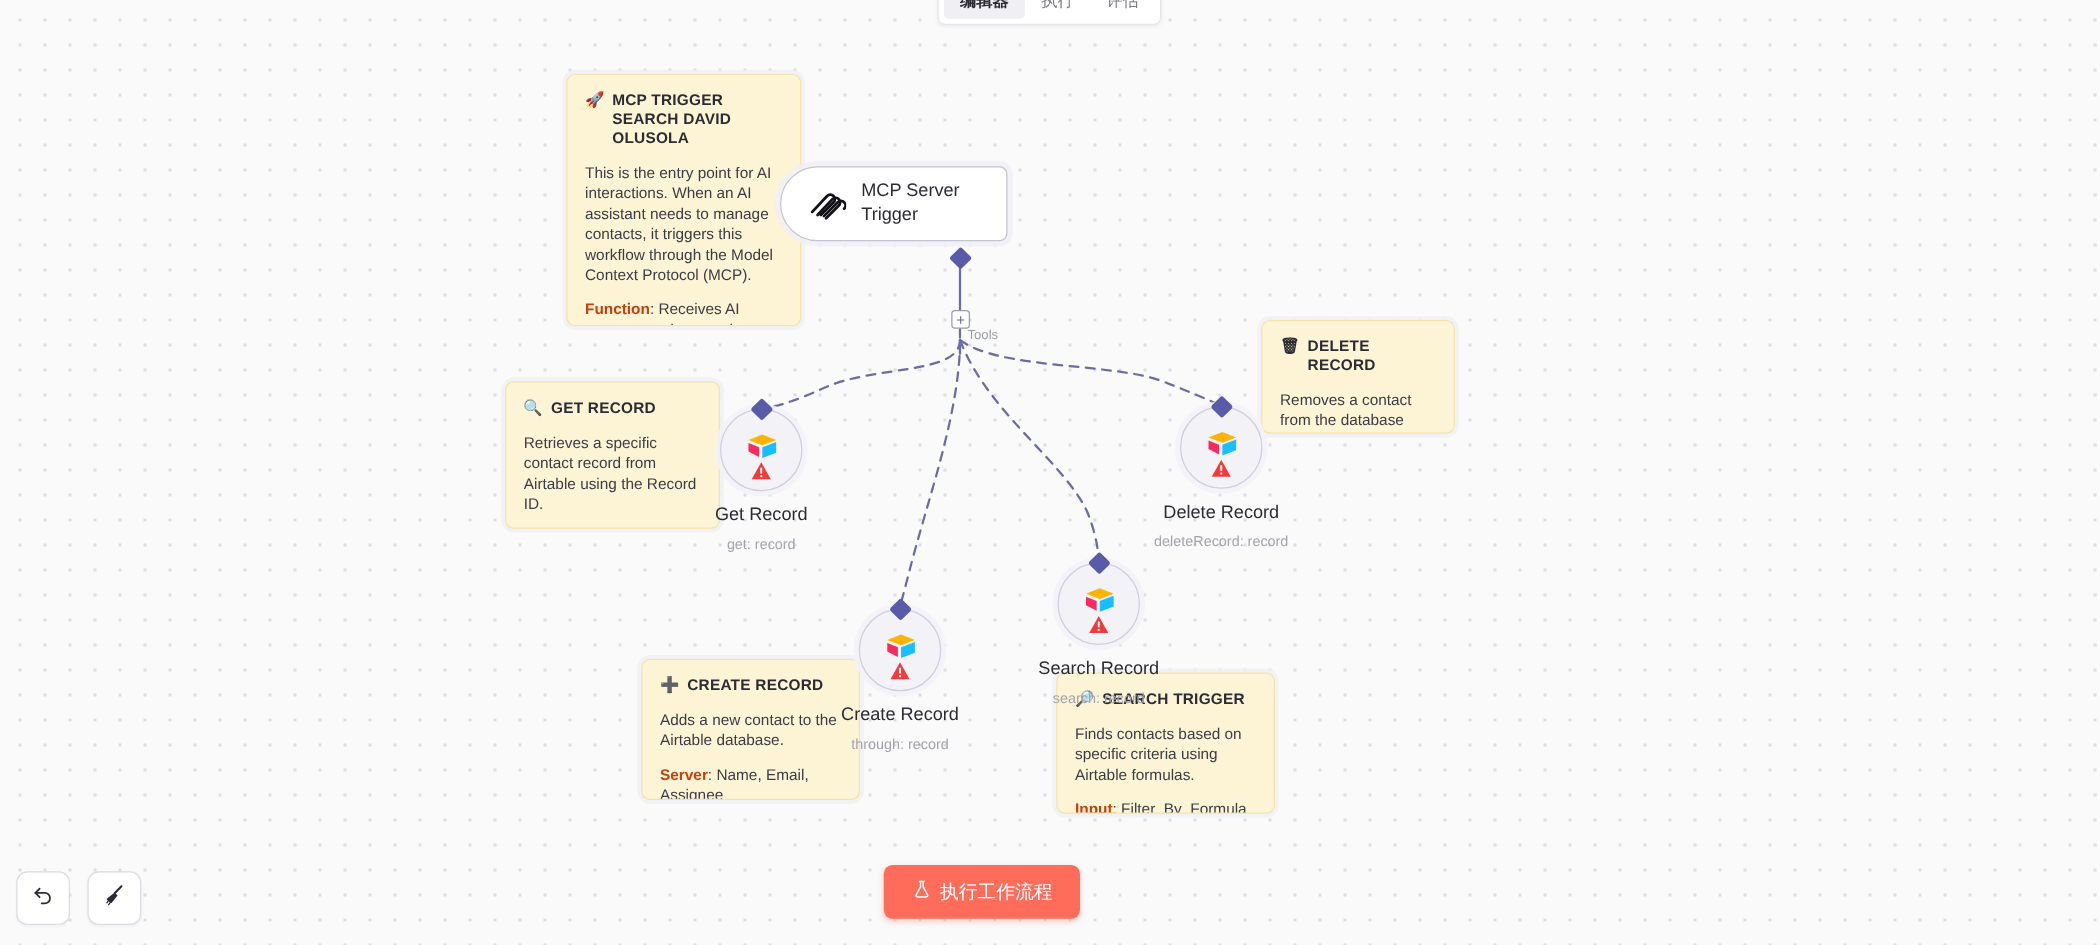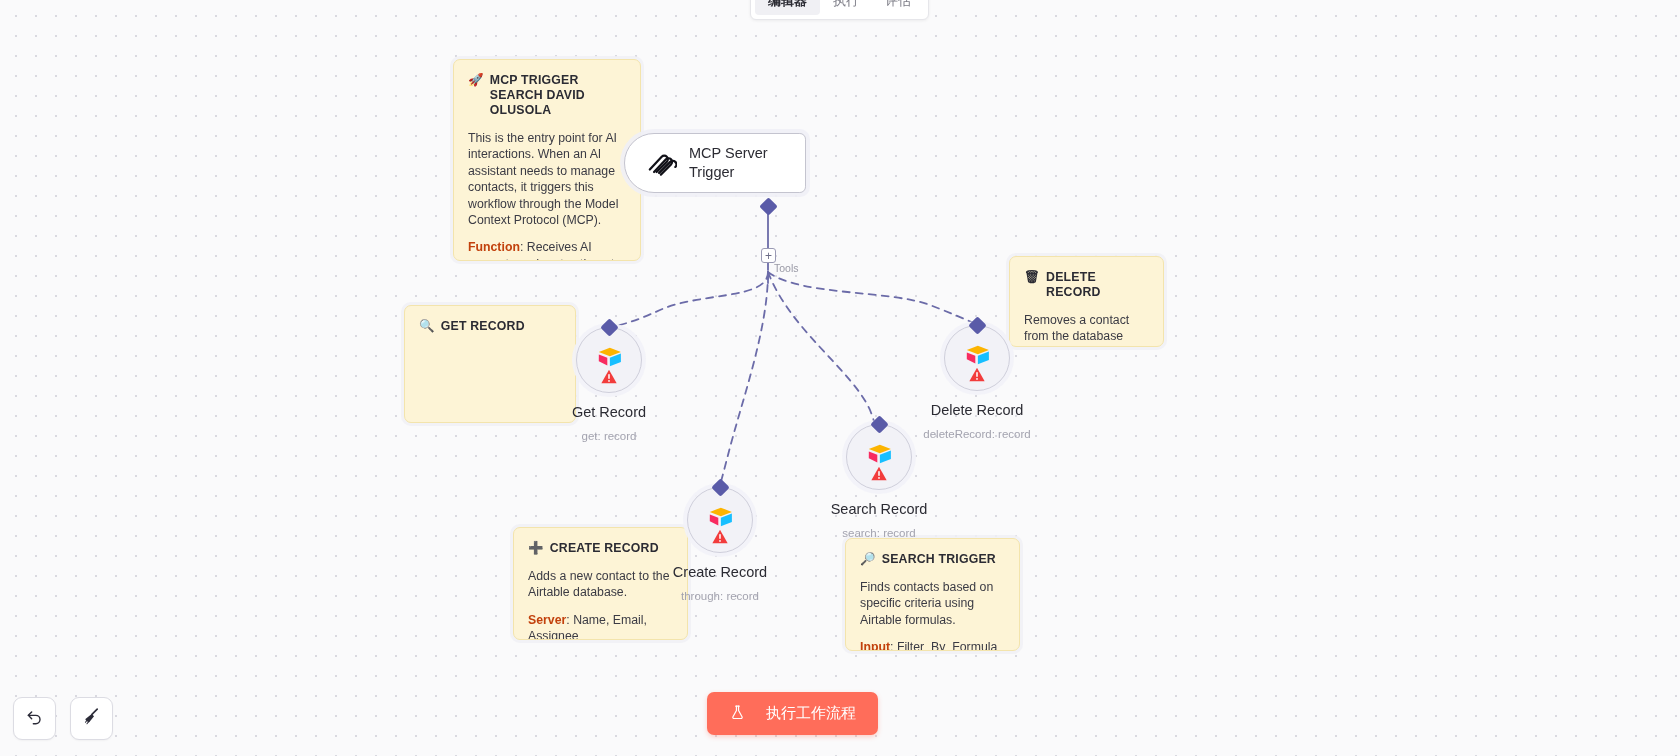--- a/index.html
+++ b/index.html
@@ -186,21 +186,21 @@
     cursor: pointer;
   }
 
   
   #execute-btn {
     position: absolute;
     left: 707px; bottom: 21px;
     height: 43px;
     background: #ff6d5a;
     border-radius: 7px;
-    display: flex; align-items: center; gap: 20px;
+    display: flex; align-items: center; gap: 6px;
     padding: 0 22px;
     color: #ffffff;
     font-size: 15px;
     box-shadow: 0 2px 5px rgba(255,109,90,.3);
     cursor: pointer;
     z-index: 50;
     white-space: nowrap;
   }
 </style>
 </head>
@@ -287,21 +287,21 @@
           <circle cx="10" cy="15.2" r="1.05" fill="#fff"></circle>
         </svg>
       </span>
     </div>
     <div class="node-caption">
       <div class="nm">Create Record</div>
       <div class="sub">through: record</div>
     </div>
   </div>
 
-  <div class="tool-wrap" style="left:846px; top:424px; width:66px; height:66px;">
+  <div class="tool-wrap" style="left:846px; top:450px; width:66px; height:66px;">
     <div class="diamond" style="left:26.5px; top:-6.5px;"></div>
     <div class="tool-node" style="left:0; top:0;">
       <div class="airtable-ico">
         <svg width="34" height="34" viewBox="0 0 40 40">
           <polygon points="8,14 21,9 34,14 21,19" fill="#fcb400"></polygon>
           <polygon points="8,17 18,21 18,30 8,25" fill="#f82b60"></polygon>
           <polygon points="21,21 34,16 34,26 21,31" fill="#18bfff"></polygon>
         </svg>
       </div>
       <span class="warn">
@@ -352,20 +352,21 @@
     </div>
     <p>This is the entry point for AI interactions. When an AI assistant needs to manage contacts, it triggers this workflow through the Model Context Protocol (MCP).</p>
     <p><b>Function</b><span>: Receives AI requests and routes them to appropriate Airtable operations.</span></p>
   </div>
 
   <div class="sticky" style="left:404px; top:305px; width:172px; height:118px; z-index:14;">
     <div class="sttl">
       <span class="emo">🔍</span>
       <span>GET RECORD</span>
     </div>
+    <p>Retrieves a specific contact record from Airtable using the Record ID.</p>
     <p></p>
   </div>
 
   <div class="sticky" style="left:513px; top:527px; width:175px; height:113px; z-index:14;">
     <div class="sttl">
       <span class="emo">➕</span>
       <span>CREATE RECORD</span>
     </div>
     <p>Adds a new contact to the Airtable database.</p>
     <p><b>Server</b><span>: Name, Email, Assignee</span></p>

